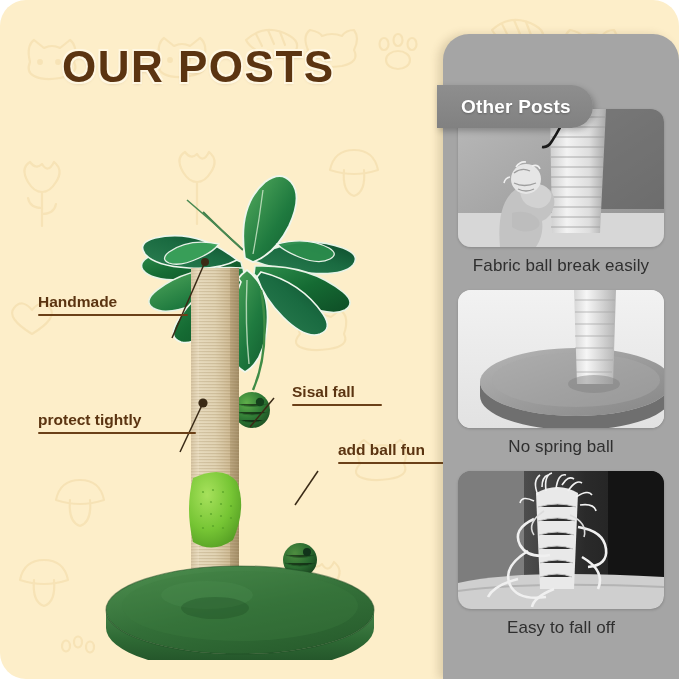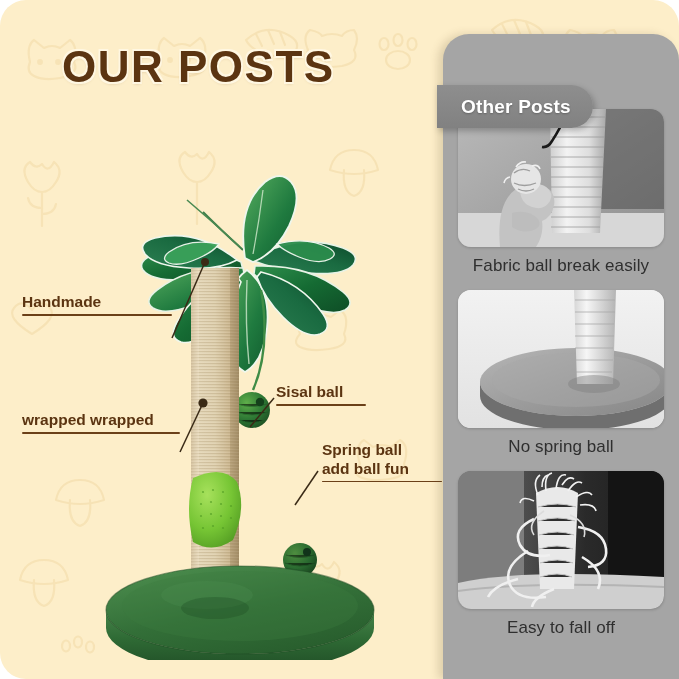--- a/index.html
+++ b/index.html
@@ -64,21 +64,21 @@
       -1.6px -1.6px 0 #fff7e2, 1.6px -1.6px 0 #fff7e2,
       -1.6px  1.6px 0 #fff7e2, 1.6px  1.6px 0 #fff7e2,
        0 2px 3px rgba(120,80,30,.25);
     white-space:nowrap;
   }
 
   
   .product{ position:absolute; left:95px; top:140px; width:290px; height:520px; }
 
   
-  .anno{ position:absolute; color:#5b3411; font-size:15.5px; font-weight:bold; line-height:1.22; }
+  .anno{ position:absolute; color:#5b3411; font-size:15.5px; font-weight:bold; line-height:1.22;margin-left:16px; }
   .anno .ln{ display:block; white-space:nowrap; }
   .anno.underline::after{
     content:""; display:block; height:1.6px; background:#6b4018;
     margin-top:2px; border-radius:1px;
   }
   .anno-handmade { left:22px;  top:293px; width:150px; }
   .anno-premium  { left:22px;  top:411px; width:158px; }
   .anno-sisal    { left:276px; top:383px; width:90px; }
   .anno-spring   { left:322px; top:441px; width:120px; }
 
@@ -365,27 +365,26 @@
       <path d="M180 452 L203 403"></path>
       <path d="M274 398 L250 427"></path>
       <path d="M318 471 L295 505"></path>
     </g>
   </svg>
 
   <div class="anno anno-handmade underline">
     <span class="ln">Handmade</span>
   </div>
   <div class="anno anno-premium underline">
-    <span class="ln">wrapped wrapped</span>
+    <span class="ln">protect tightly</span>
   </div>
   <div class="anno anno-sisal underline">
-    <span class="ln">Sisal ball</span>
+    <span class="ln">Sisal fall</span>
   </div>
   <div class="anno anno-spring underline">
-    <span class="ln">Spring ball</span>
     <span class="ln">add ball fun</span>
   </div>
 
   <div class="gray-panel">
     <div class="gray-panel-inner">
 
       <div class="card card-1">
         <div class="photo">
           <svg width="206" height="138" viewBox="0 0 206 138">
             <defs>

